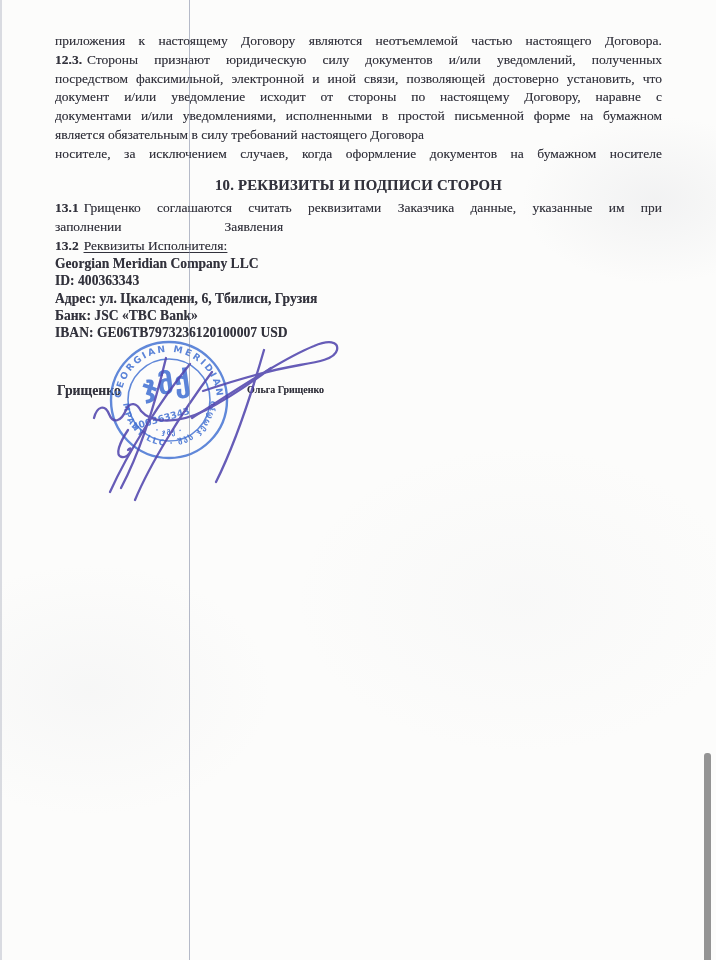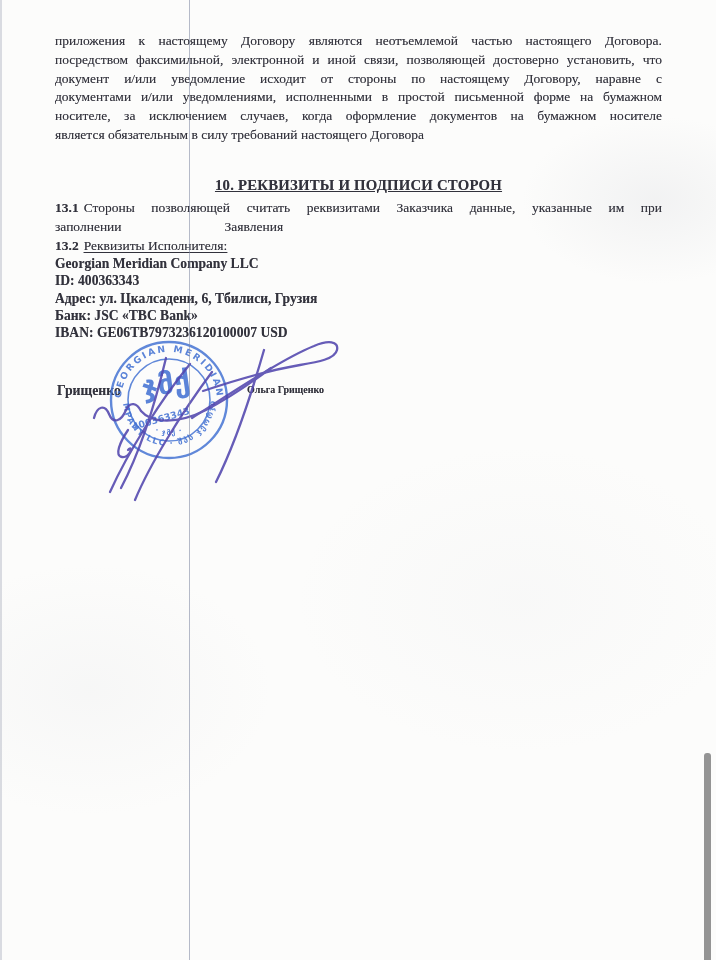--- a/index.html
+++ b/index.html
@@ -20,21 +20,21 @@
   .txt{ text-shadow:0 0 .6px rgba(50,50,60,.45); }
   .jline{
     text-align:justify;text-align-last:justify;text-justify:inter-word;
     height:18.75px;line-height:18.75px;font-size:13.5px;white-space:normal;
   }
   .jline.last{text-align-last:left;}
   .num{font-weight:bold;margin-right:5px;}
   .block1{position:absolute;left:55px;top:32px;width:607px;}
   .heading{
     position:absolute;left:55px;top:177px;width:607px;text-align:center;
-    font-weight:bold;font-size:14.8px;letter-spacing:.2px;text-decoration:underline;
+    font-weight:bold;font-size:14.8px;letter-spacing:.2px;
   }
   .c131{position:absolute;left:55px;top:199px;width:607px;}
   .c131 .l2{text-align:center;text-align-last:left;}
   .gap-spacer{display:inline-block;width:103px;}
   .c132{position:absolute;left:55px;top:237px;width:607px;height:18.75px;line-height:18.75px;font-size:13.5px;}
   .c132 .lbl{text-decoration:underline;text-underline-offset:2px;}
   .reqs{position:absolute;left:55px;top:255px;width:607px;font-weight:bold;}
   .reqs div{height:17.35px;line-height:17.35px;font-size:13.6px;}
   .sig-role{position:absolute;left:57px;top:383px;font-weight:bold;font-size:13.8px;}
   .sig-name{position:absolute;left:247px;top:384px;font-weight:bold;font-size:10px;}
@@ -52,32 +52,35 @@
     background:#949494;border-radius:3px 3px 0 0;filter:blur(.4px);
   }
 </style>
 </head>
 <body>
 
 <div class="page">
 
   <div class="block1 txt">
     <div class="jline">приложения к настоящему Договору являются неотъемлемой частью настоящего Договора.</div>
+    <div class="jline">
+      <span class="num">12.3.</span><span>Стороны признают юридическую силу документов и/или уведомлений, полученных</span>
+    </div>
     <div class="jline">посредством факсимильной, электронной и иной связи, позволяющей достоверно установить, что</div>
     <div class="jline">документ и/или уведомление исходит от стороны по настоящему Договору, наравне с</div>
     <div class="jline">документами и/или уведомлениями, исполненными в простой письменной форме на бумажном</div>
+    <div class="jline last">является обязательным в силу требований настоящего Договора</div>
     <div class="jline">носителе, за исключением случаев, когда оформление документов на бумажном носителе</div>
-    <div class="jline last">является обязательным в силу требований настоящего Договора</div>
   </div>
 
   <div class="heading txt">10. РЕКВИЗИТЫ И ПОДПИСИ СТОРОН</div>
 
   <div class="c131 txt">
     <div class="jline">
-      <span class="num">13.1</span><span>Стороны позволяющей считать реквизитами Заказчика данные, указанные им при</span>
+      <span class="num">13.1</span><span>Грищенко соглашаются считать реквизитами Заказчика данные, указанные им при</span>
     </div>
     <div class="jline l2">
       <span>заполнении</span><span class="gap-spacer"></span><span>Заявления</span>
     </div>
   </div>
 
   <div class="c132 txt">
     <span class="num">13.2</span><span class="lbl">Реквизиты Исполнителя:</span>
   </div>
 

